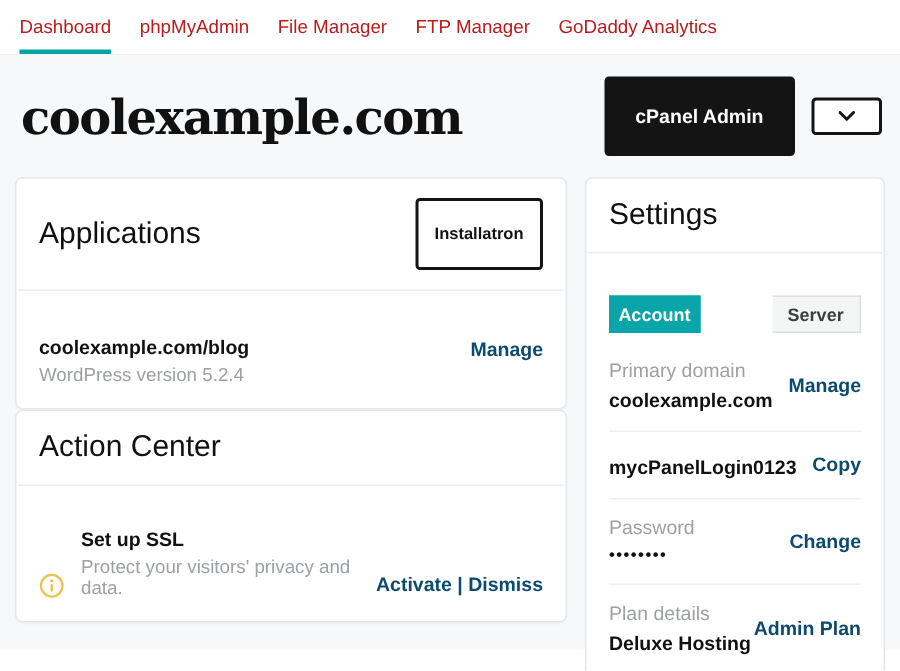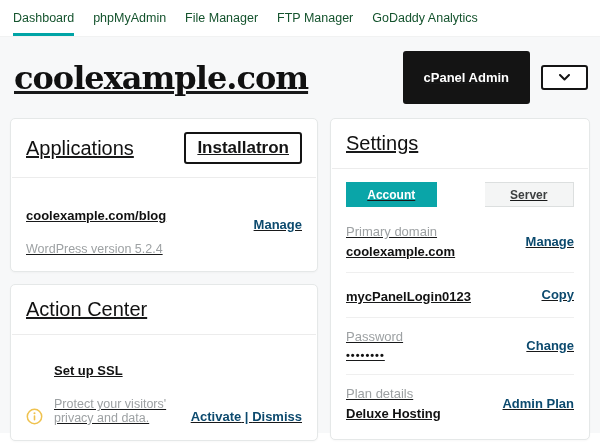--- a/index.html
+++ b/index.html
@@ -2,68 +2,68 @@
 <html><head>
 <meta charset="utf-8">
 <style>
   * { margin:0; padding:0; box-sizing:border-box; }
   html,body { width:600px; height:447px; overflow:hidden; background:#fff;
     font-family:"Liberation Sans", sans-serif; color:#18191a; }
 
   
   .topnav { height:37px; background:#fff; display:flex; align-items:stretch;
     padding-left:13px; border-bottom:1px solid #f1f2f2; }
-  .nav-item { font-size:12.5px; color:#14532d; display:flex; align-items:center;
+  .nav-item { font-size:12.5px; color:#b91c1c; display:flex; align-items:center;
     margin-right:19px; border-bottom:3px solid transparent; padding-top:3px;
     cursor:pointer; white-space:nowrap; }
   .nav-item.active { border-bottom-color:#00a4a6; font-weight:400; }
 
   
-  .main { background:#f7f8f9; height:396px; padding:10px 10px 0;text-decoration:underline; }
+  .main { background:#f7f8f9; height:396px; padding:10px 10px 0; }
 
   .header-row { display:flex; justify-content:space-between; align-items:center;
     padding:4px 2px 0 4px; margin-bottom:14px; }
   .site-title { font-family:"DejaVu Serif", serif; font-weight:700;
     font-size:32px; letter-spacing:-1px; color:#111; }
   .header-buttons { display:flex; align-items:center; gap:11px; }
   .btn-dark { background:#141414; color:#fff; font-size:13px; font-weight:700;
     border:2px solid #141414; border-radius:3px; padding:17px 19px; cursor:pointer;
     font-family:"Liberation Sans", sans-serif; }
   .btn-outline { background:#fff; color:#141414; font-size:13px; font-weight:700;
     border:2px solid #141414; border-radius:3px; padding:7px 16px; cursor:pointer;
     display:flex; align-items:center; gap:9px;
     font-family:"Liberation Sans", sans-serif; }
 
   .columns { display:flex; gap:12px; align-items:flex-start; }
-  .col-left { width:308px; display:flex; flex-direction:column; gap:12px; }
+  .col-left { width:368px; display:flex; flex-direction:column; }
   .col-right { flex:1; }
 
   .card { background:#fff; border:1px solid #e5e8e8; border-radius:5px;
     box-shadow:0 1px 2px rgba(0,0,0,0.03); }
   .card-head { display:flex; justify-content:space-between; align-items:center;
     padding:13px 15px; }
   .card-title { font-size:20px; font-weight:400; color:#111; }
   .divider { height:1px; background:#ececec; margin:0 1px; }
   .btn-small-outline { background:#fff; border:2px solid #141414; border-radius:3px;
-    font-size:17px; font-weight:700; padding:4px 11px; cursor:pointer; color:#141414;
+    font-size:11px; font-weight:700; padding:16px 11px; cursor:pointer; color:#141414;
     font-family:"Liberation Sans", sans-serif; }
 
   .entry-row { display:flex; justify-content:space-between; align-items:center;
     padding:14px 15px 15px; }
   .entry-name { font-size:13px; font-weight:700; color:#111;margin-top:16px; }
-  .entry-detail { font-size:12.5px; color:#9da1a3; margin-top:19px; }
+  .entry-detail { font-size:12.5px; color:#9da1a3; margin-top:4px; }
   .teal-link { color:#0c4a6e; font-size:13px; font-weight:700; cursor:pointer;
     text-decoration:none; white-space:nowrap; }
 
   .ac-row { display:flex; align-items:flex-end; padding:12px 15px 15px; gap:11px; }
   .ac-text { flex:1; }
   .ac-actions { white-space:nowrap; }
 
   
-  .tabs { display:flex; margin:13px 15px 6px; height:25px;gap:48px; }
+  .tabs { display:flex; margin:28px 15px 6px; height:25px;gap:48px; }
   .tab { flex:1; display:flex; align-items:center; justify-content:center;
     font-size:12px; font-weight:700; cursor:pointer; }
   .tab.active { background:#0aa5a8; color:#fff; border:1px solid #0aa5a8; }
   .tab.inactive { background:#f4f5f5; color:#3c3f40; border:1px solid #dcdfdf;
     border-left:none; }
 
   .setting-row { display:flex; justify-content:space-between; align-items:center;
     margin:0 15px; padding:11px 0 13px; border-bottom:1px solid #efefef; }
   .setting-row.last { border-bottom:none; padding-bottom:18px; }
   .setting-label { font-size:13px; color:#9da1a3; }

